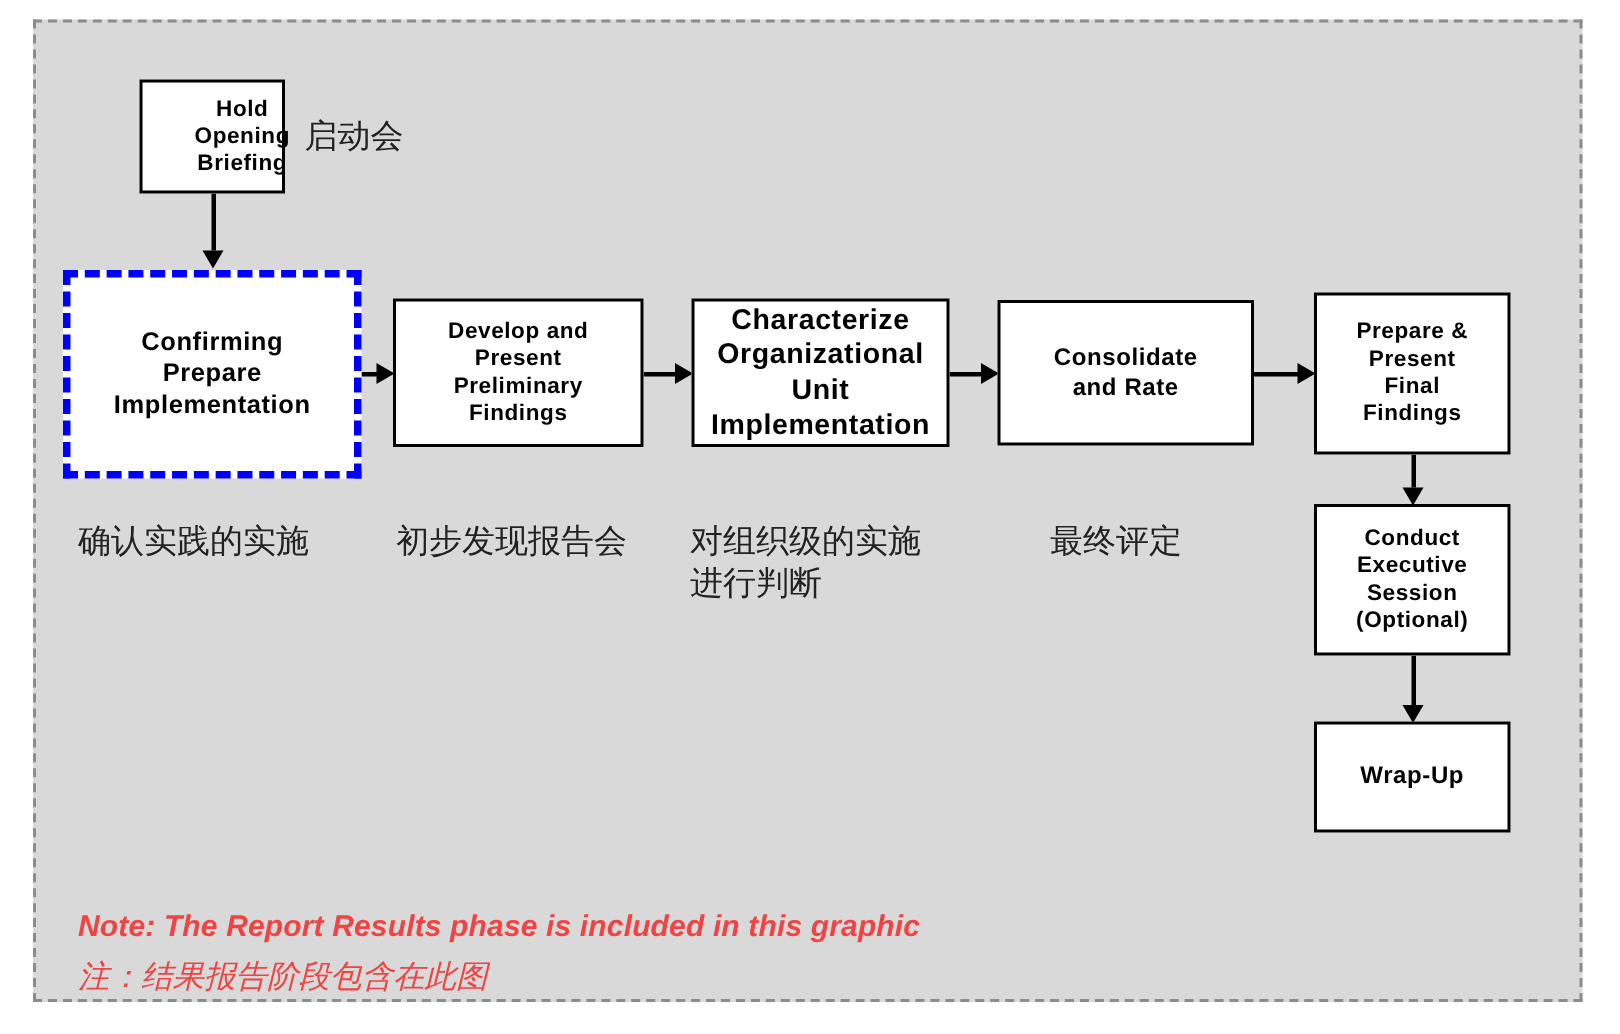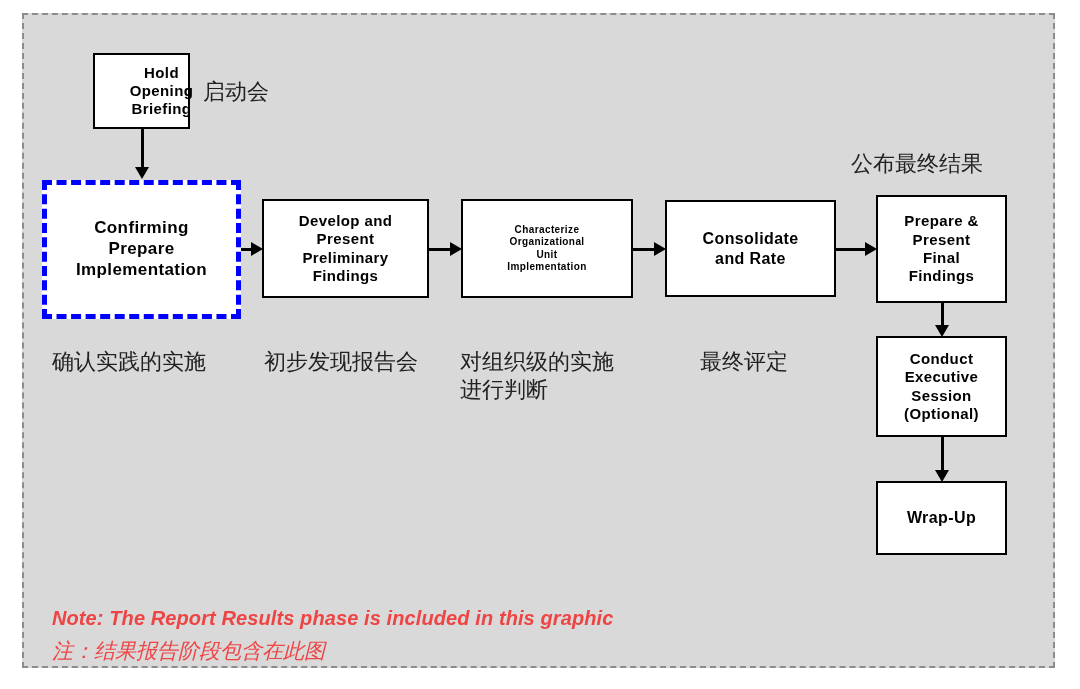--- a/index.html
+++ b/index.html
@@ -61,21 +61,21 @@
   #box-hold-opening-briefing { left: 93px;  top: 53px;  width: 97px;  height: 76px; padding-left: 40px; }
   #box-hold-opening-briefing .label { font-size: 15px; }
 
   #box-confirming-practice { left: 42px;  top: 180px; width: 199px; height: 139px; }
   #box-confirming-practice .label { font-size: 17px; }
 
   #box-develop-present { left: 262px; top: 199px; width: 167px; height: 99px; }
   #box-develop-present .label { font-size: 15px; }
 
   #box-characterize-org { left: 461px; top: 199px; width: 172px; height: 99px; }
-  #box-characterize-org .label { font-size: 10px; }
+  #box-characterize-org .label { font-size: 19px; }
 
   #box-consolidate-rate { left: 665px; top: 200px; width: 171px; height: 97px; }
   #box-consolidate-rate .label { font-size: 16px; }
 
   #box-prepare-present-final { left: 876px; top: 195px; width: 131px; height: 108px; }
   #box-prepare-present-final .label { font-size: 15px; }
 
   #box-conduct-executive { left: 876px; top: 336px; width: 131px; height: 101px; }
   #box-conduct-executive .label { font-size: 15px; }
 
@@ -265,21 +265,20 @@
 Executive
 Session
 (Optional)</span>
   </div>
 
   <div class="box" id="box-wrap-up">
     <span class="label">Wrap-Up</span>
   </div>
 
   <div class="cn-label" id="cn-kickoff">启动会</div>
-  <div class="cn-label" id="cn-publish">公布最终结果</div>
   <div class="cn-label" id="cn-confirm">确认实践的实施</div>
   <div class="cn-label" id="cn-preliminary">初步发现报告会</div>
   <div class="cn-label" id="cn-characterize">对组织级的实施
 进行判断</div>
   <div class="cn-label" id="cn-final-rating">最终评定</div>
 
   <div class="note" id="note-en">Note: The Report Results phase is included in this graphic</div>
   <div class="note" id="note-cn">注：结果报告阶段包含在此图</div>
 
 </div>

